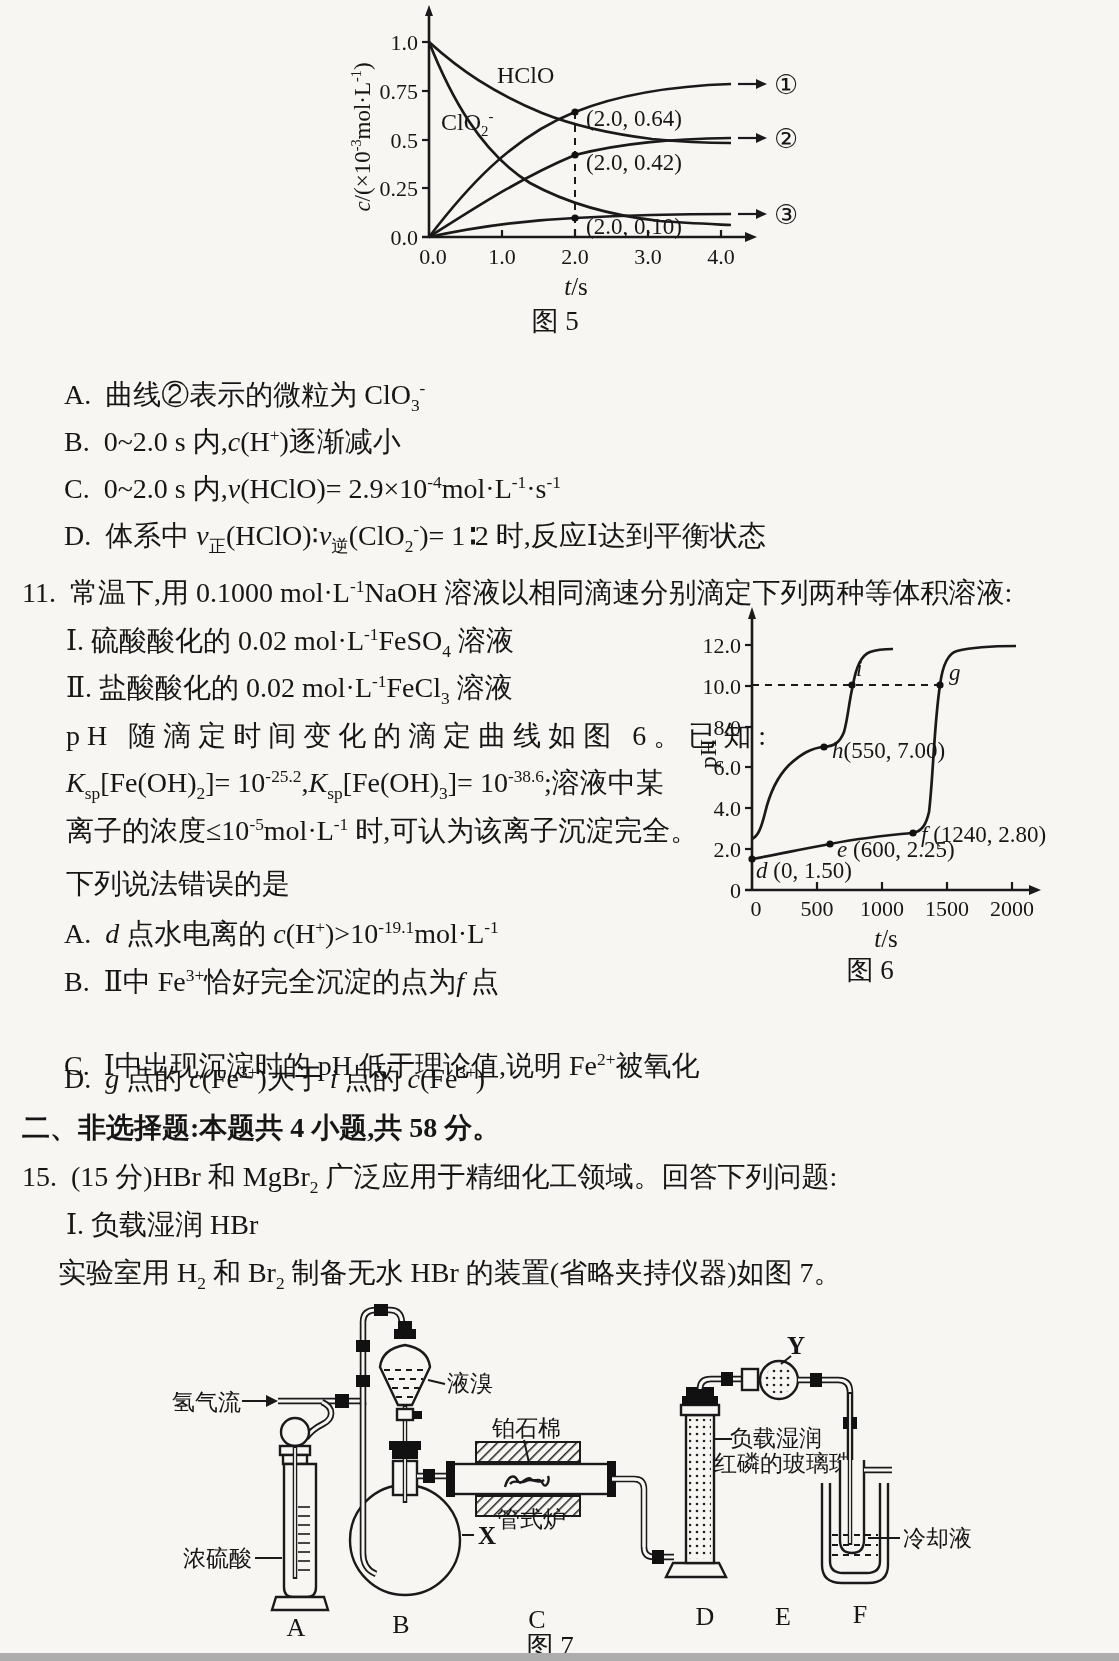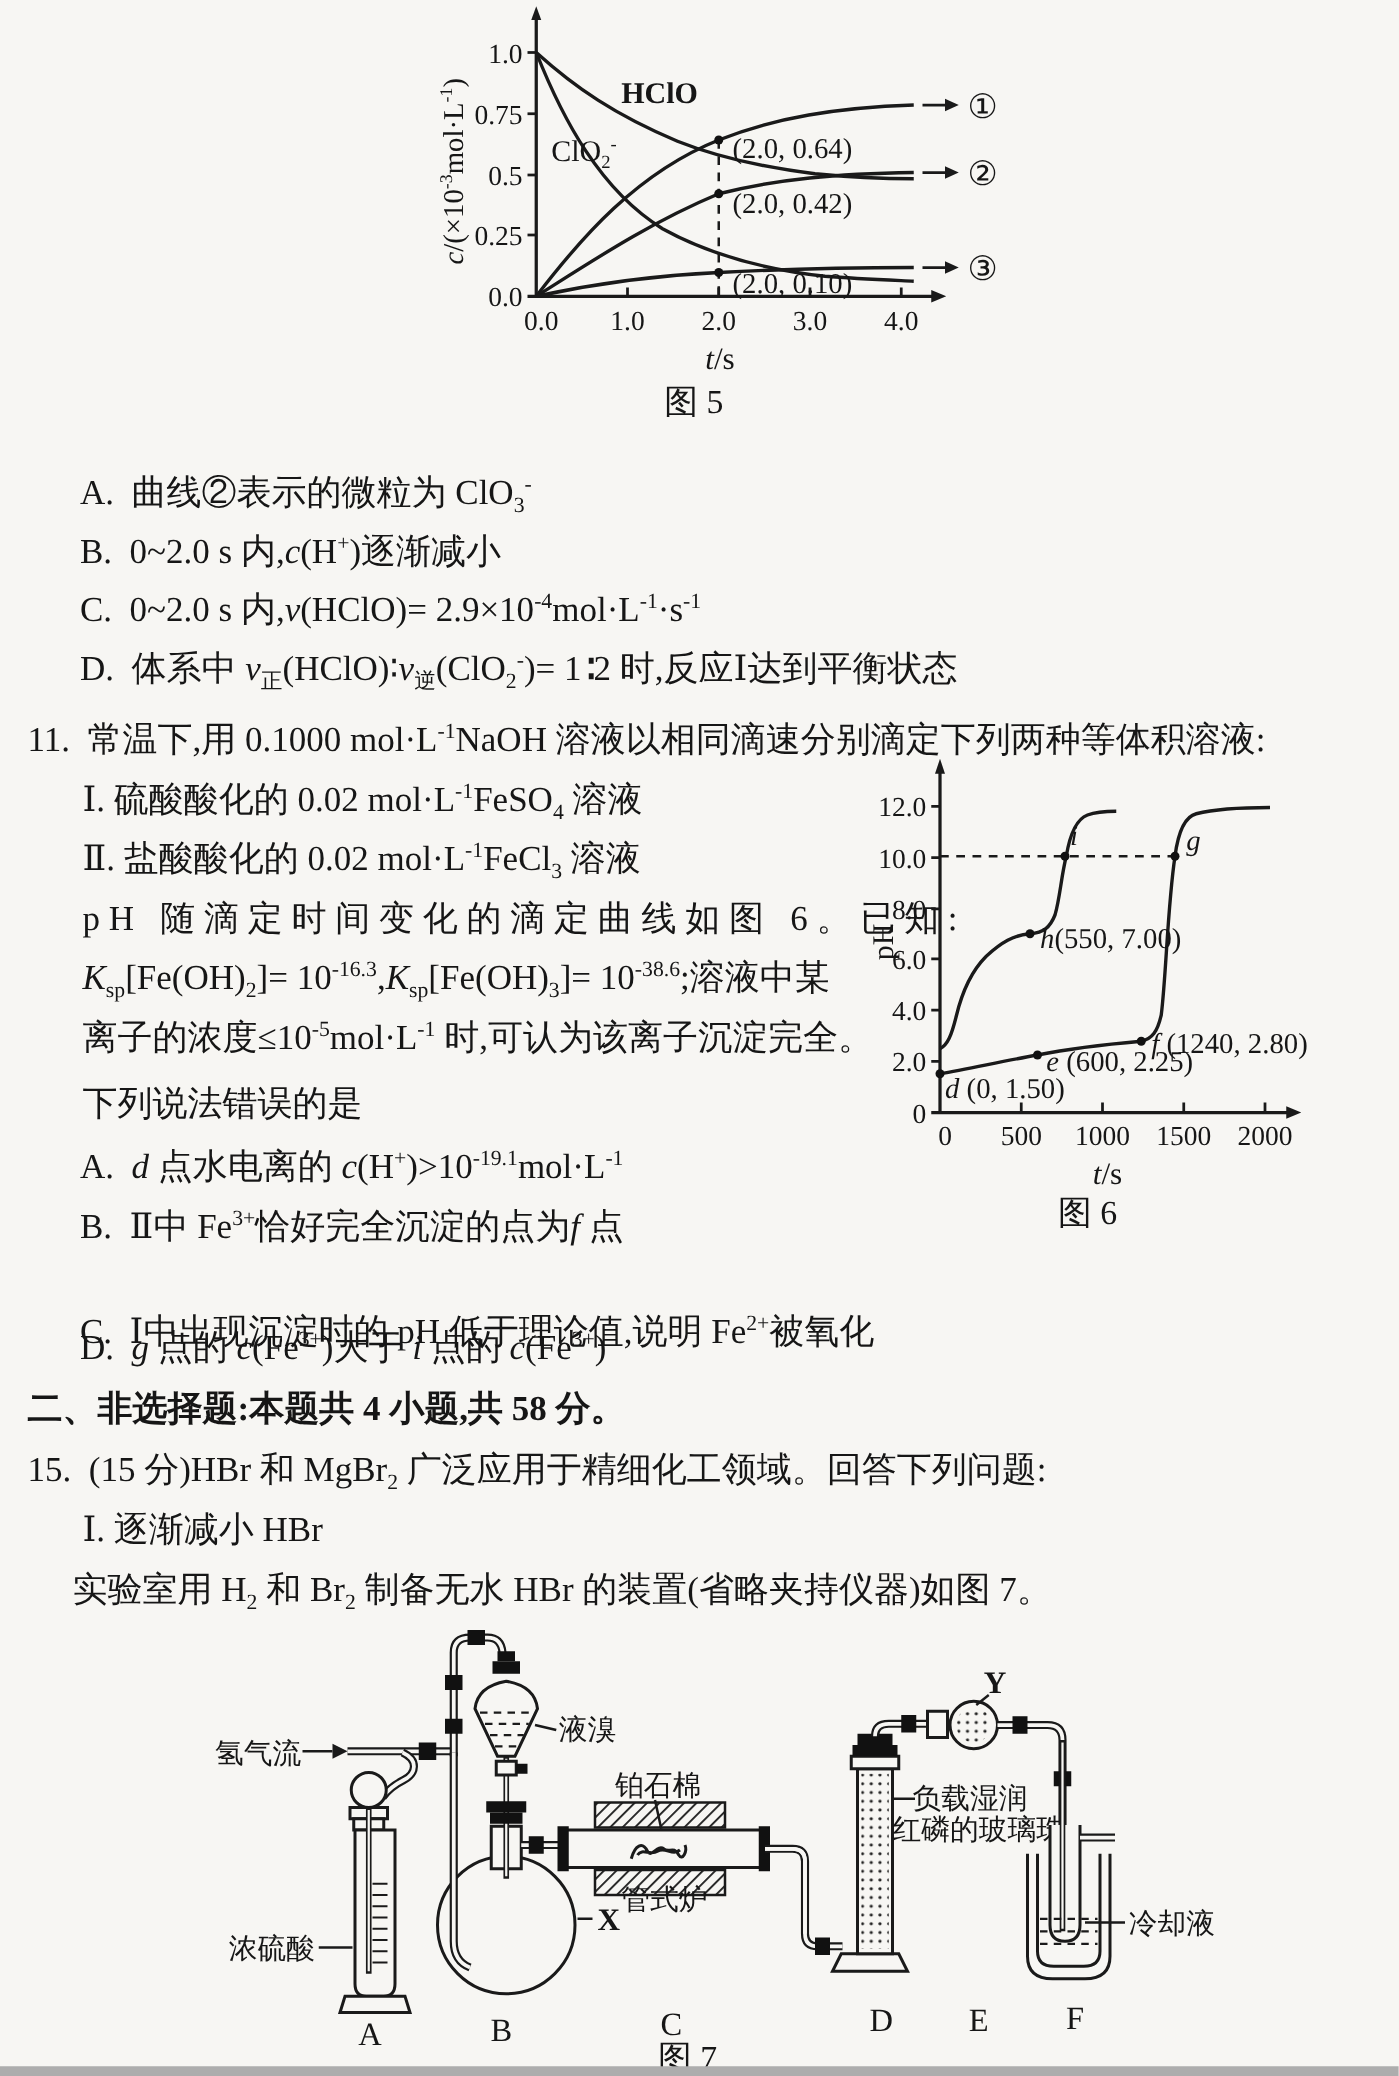--- a/index.html
+++ b/index.html
@@ -100,35 +100,35 @@
     <line class="tick" x1="408" y1="138" x2="427" y2="138"></line>
       <polygon fill="#1a1a1a" points="426,133 437,138 426,143"></polygon>
     <line class="tick" x1="408" y1="214" x2="427" y2="214"></line>
       <polygon fill="#1a1a1a" points="426,209 437,214 426,219"></polygon>
     <text class="mark" x="444" y="94" text-anchor="start">①</text>
     <text class="mark" x="444" y="148" text-anchor="start">②</text>
     <text class="mark" x="444" y="224" text-anchor="start">③</text>
   </g>
   <text x="246" y="295" font-size="25" text-anchor="middle"><tspan class="it">t</tspan><tspan>/s</tspan></text>
 </svg>
-<div class="overlay" style="left:497px;top:62px;font-weight:bold;">HClO</div>
+<div class="overlay" style="left:497px;top:62px;">HClO</div>
 <div class="overlay" style="left:441px;top:109px;">ClO<sub>2</sub><sup>-</sup></div>
 <div class="overlay rot" style="left:238px;top:124px;width:250px;font-size:23px;"><i>c</i>/(×10<sup>-3</sup>mol·L<sup>-1</sup>)</div>
 <div class="caption" style="left:330px;top:303px;width:450px;">图 5</div>
 
 <div class="line opt" style="top:377px"><span class="opt-label">A.</span><span>曲线②表示的微粒为 ClO<sub>3</sub><sup>-</sup></span></div>
 <div class="line opt" style="top:424px"><span class="opt-label">B.</span><span>0~2.0 s 内,<i>c</i>(H<sup>+</sup>)逐渐减小</span></div>
 <div class="line opt" style="top:471px"><span class="opt-label">C.</span><span>0~2.0 s 内,<i>v</i>(HClO)= 2.9×10<sup>-4</sup>mol·L<sup>-1</sup>·s<sup>-1</sup></span></div>
 <div class="line opt" style="top:518px"><span class="opt-label">D.</span><span>体系中 <i>v</i><sub>正</sub>(HClO)∶<i>v</i><sub>逆</sub>(ClO<sub>2</sub><sup>-</sup>)= 1∶2 时,反应Ⅰ达到平衡状态</span></div>
 
 <div class="line num" style="top:575px"><span class="opt-label">11.</span><span>常温下,用 0.1000 mol·L<sup>-1</sup>NaOH 溶液以相同滴速分别滴定下列两种等体积溶液:</span></div>
 <div class="line item" style="top:623px">Ⅰ. 硫酸酸化的 0.02 mol·L<sup>-1</sup>FeSO<sub>4</sub> 溶液</div>
 <div class="line item" style="top:670px">Ⅱ. 盐酸酸化的 0.02 mol·L<sup>-1</sup>FeCl<sub>3</sub> 溶液</div>
 <div class="line body-ind sp1" style="top:718px">pH 随滴定时间变化的滴定曲线如图 6。已知:</div>
-<div class="line body-ind" style="top:765px"><i>K</i><sub>sp</sub>[Fe(OH)<sub>2</sub>]= 10<sup>-16.3</sup>,<i>K</i><sub>sp</sub>[Fe(OH)<sub>3</sub>]= 10<sup>-38.6</sup>;溶液中某</div>
+<div class="line body-ind" style="top:765px"><i>K</i><sub>sp</sub>[Fe(OH)<sub>2</sub>]= 10<sup>-25.2</sup>,<i>K</i><sub>sp</sub>[Fe(OH)<sub>3</sub>]= 10<sup>-38.6</sup>;溶液中某</div>
 <div class="line body-ind" style="top:813px">离子的浓度≤10<sup>-5</sup>mol·L<sup>-1</sup> 时,可认为该离子沉淀完全。</div>
 <div class="line body-ind" style="top:866px">下列说法错误的是</div>
 <div class="line opt" style="top:916px"><span class="opt-label">A.</span><span><i>d</i> 点水电离的 <i>c</i>(H<sup>+</sup>)&gt;10<sup>-19.1</sup>mol·L<sup>-1</sup></span></div>
 <div class="line opt" style="top:964px"><span class="opt-label">B.</span><span>Ⅱ中 Fe<sup>3+</sup>恰好完全沉淀的点为<i>f</i> 点</span></div>
 <div class="line opt" style="top:1048px"><span class="opt-label">C.</span><span>Ⅰ中出现沉淀时的 pH 低于理论值,说明 Fe<sup>2+</sup>被氧化</span></div>
 <div class="line opt" style="top:1061px"><span class="opt-label">D.</span><span><i>g</i> 点的 <i>c</i>(Fe<sup>3+</sup>)大于 <i>i</i> 点的 <i>c</i>(Fe<sup>3+</sup>)</span></div>
 
 <svg style="left:690px;top:585px" width="429" height="372" viewBox="0 0 429 372">
   <g>
     <path class="axis" d="M62,32 L62,305 M55,305 L340,305"></path>
@@ -180,21 +180,21 @@
     <text x="166" y="91"><tspan class="it">i</tspan></text>
     <text x="259" y="95"><tspan class="it">g</tspan></text>
   </g>
   <text x="196" y="362" font-size="25" text-anchor="middle"><tspan class="it">t</tspan><tspan>/s</tspan></text>
 </svg>
 <div class="overlay rot" style="left:678px;top:740px;width:60px;font-size:24px;">pH</div>
 <div class="caption" style="left:690px;top:952px;width:360px;">图 6</div>
 
 <div class="line num bold" style="top:1110px">二、非选择题:本题共 4 小题,共 58 分。</div>
 <div class="line num" style="top:1159px"><span class="opt-label">15.</span><span>(15 分)HBr 和 MgBr<sub>2</sub> 广泛应用于精细化工领域。回答下列问题:</span></div>
-<div class="line item" style="top:1207px">Ⅰ. 逐渐减小 HBr</div>
+<div class="line item" style="top:1207px">Ⅰ. 负载湿润 HBr</div>
 <div class="line" style="top:1255px;left:58px">实验室用 H<sub>2</sub> 和 Br<sub>2</sub> 制备无水 HBr 的装置(省略夹持仪器)如图 7。</div>
 
 <svg style="left:120px;top:1235px" width="999" height="420" viewBox="0 0 999 420">
   <defs>
     <pattern id="dots" width="7" height="7" patternUnits="userSpaceOnUse">
       <circle cx="3" cy="3" r="1.3" fill="#222"></circle>
     </pattern>
     <pattern id="hatch" width="7" height="7" patternUnits="userSpaceOnUse" patternTransform="rotate(45)">
       <line x1="0" y1="0" x2="0" y2="7" stroke="#222" stroke-width="3"></line>
     </pattern>

